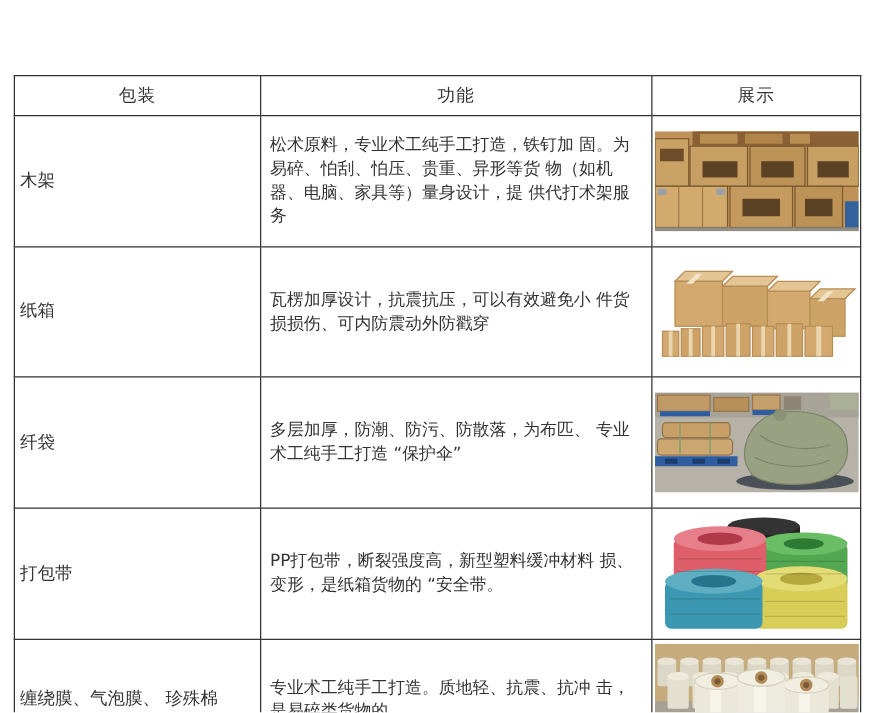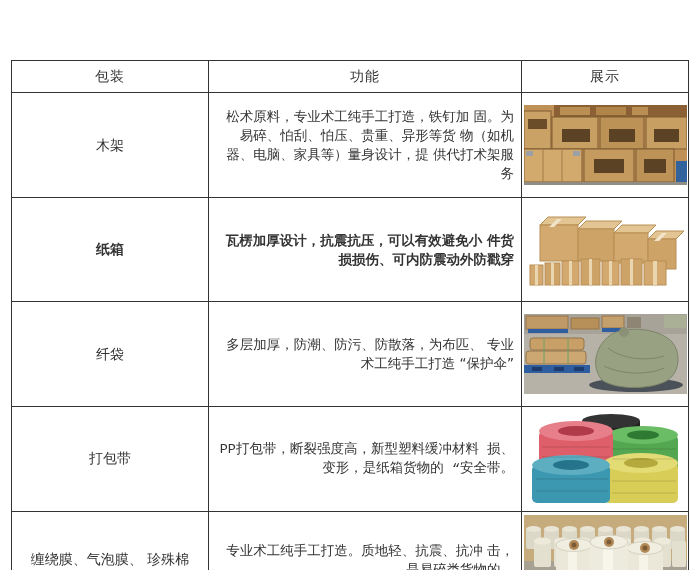--- a/index.html
+++ b/index.html
@@ -31,39 +31,38 @@
   table.pack-table col.c2 { width: 313px; }
   table.pack-table col.c3 { width: 167px; }
   table.pack-table th,
   table.pack-table td {
     border: 1px solid #333333;
     vertical-align: middle;
     overflow: hidden;
   }
   tr.hr  { height: 32px; }
   tr.r1  { height: 105px; }
-  tr.r2  { height: 104px; font-weight: bold; }
+  tr.r2  { height: 104px; }
   tr.r3  { height: 105px; }
-  tr.r4  { height: 105px; font-family: Liberation Mono, monospace; }
+  tr.r4  { height: 105px; }
   tr.r5  { height: 96px; }
   th.hcell {
     font-size: 14px;
     font-weight: 400;
     text-align: center;
     letter-spacing: 1px;
   }
   td.pk {
     font-size: 14px;
-    text-align: center;
     padding: 0 4px;
     line-height: 19px;
   }
   td.fn {
     font-size: 13.5px;
-    text-align: right;
+    text-align: left;
     padding: 0 7px;
     line-height: 19px;
   }
   td.ph {
     text-align: center;
     padding: 0;
   }
   td.ph svg { display: inline-block; vertical-align: middle; }
 </style>
 </head>

